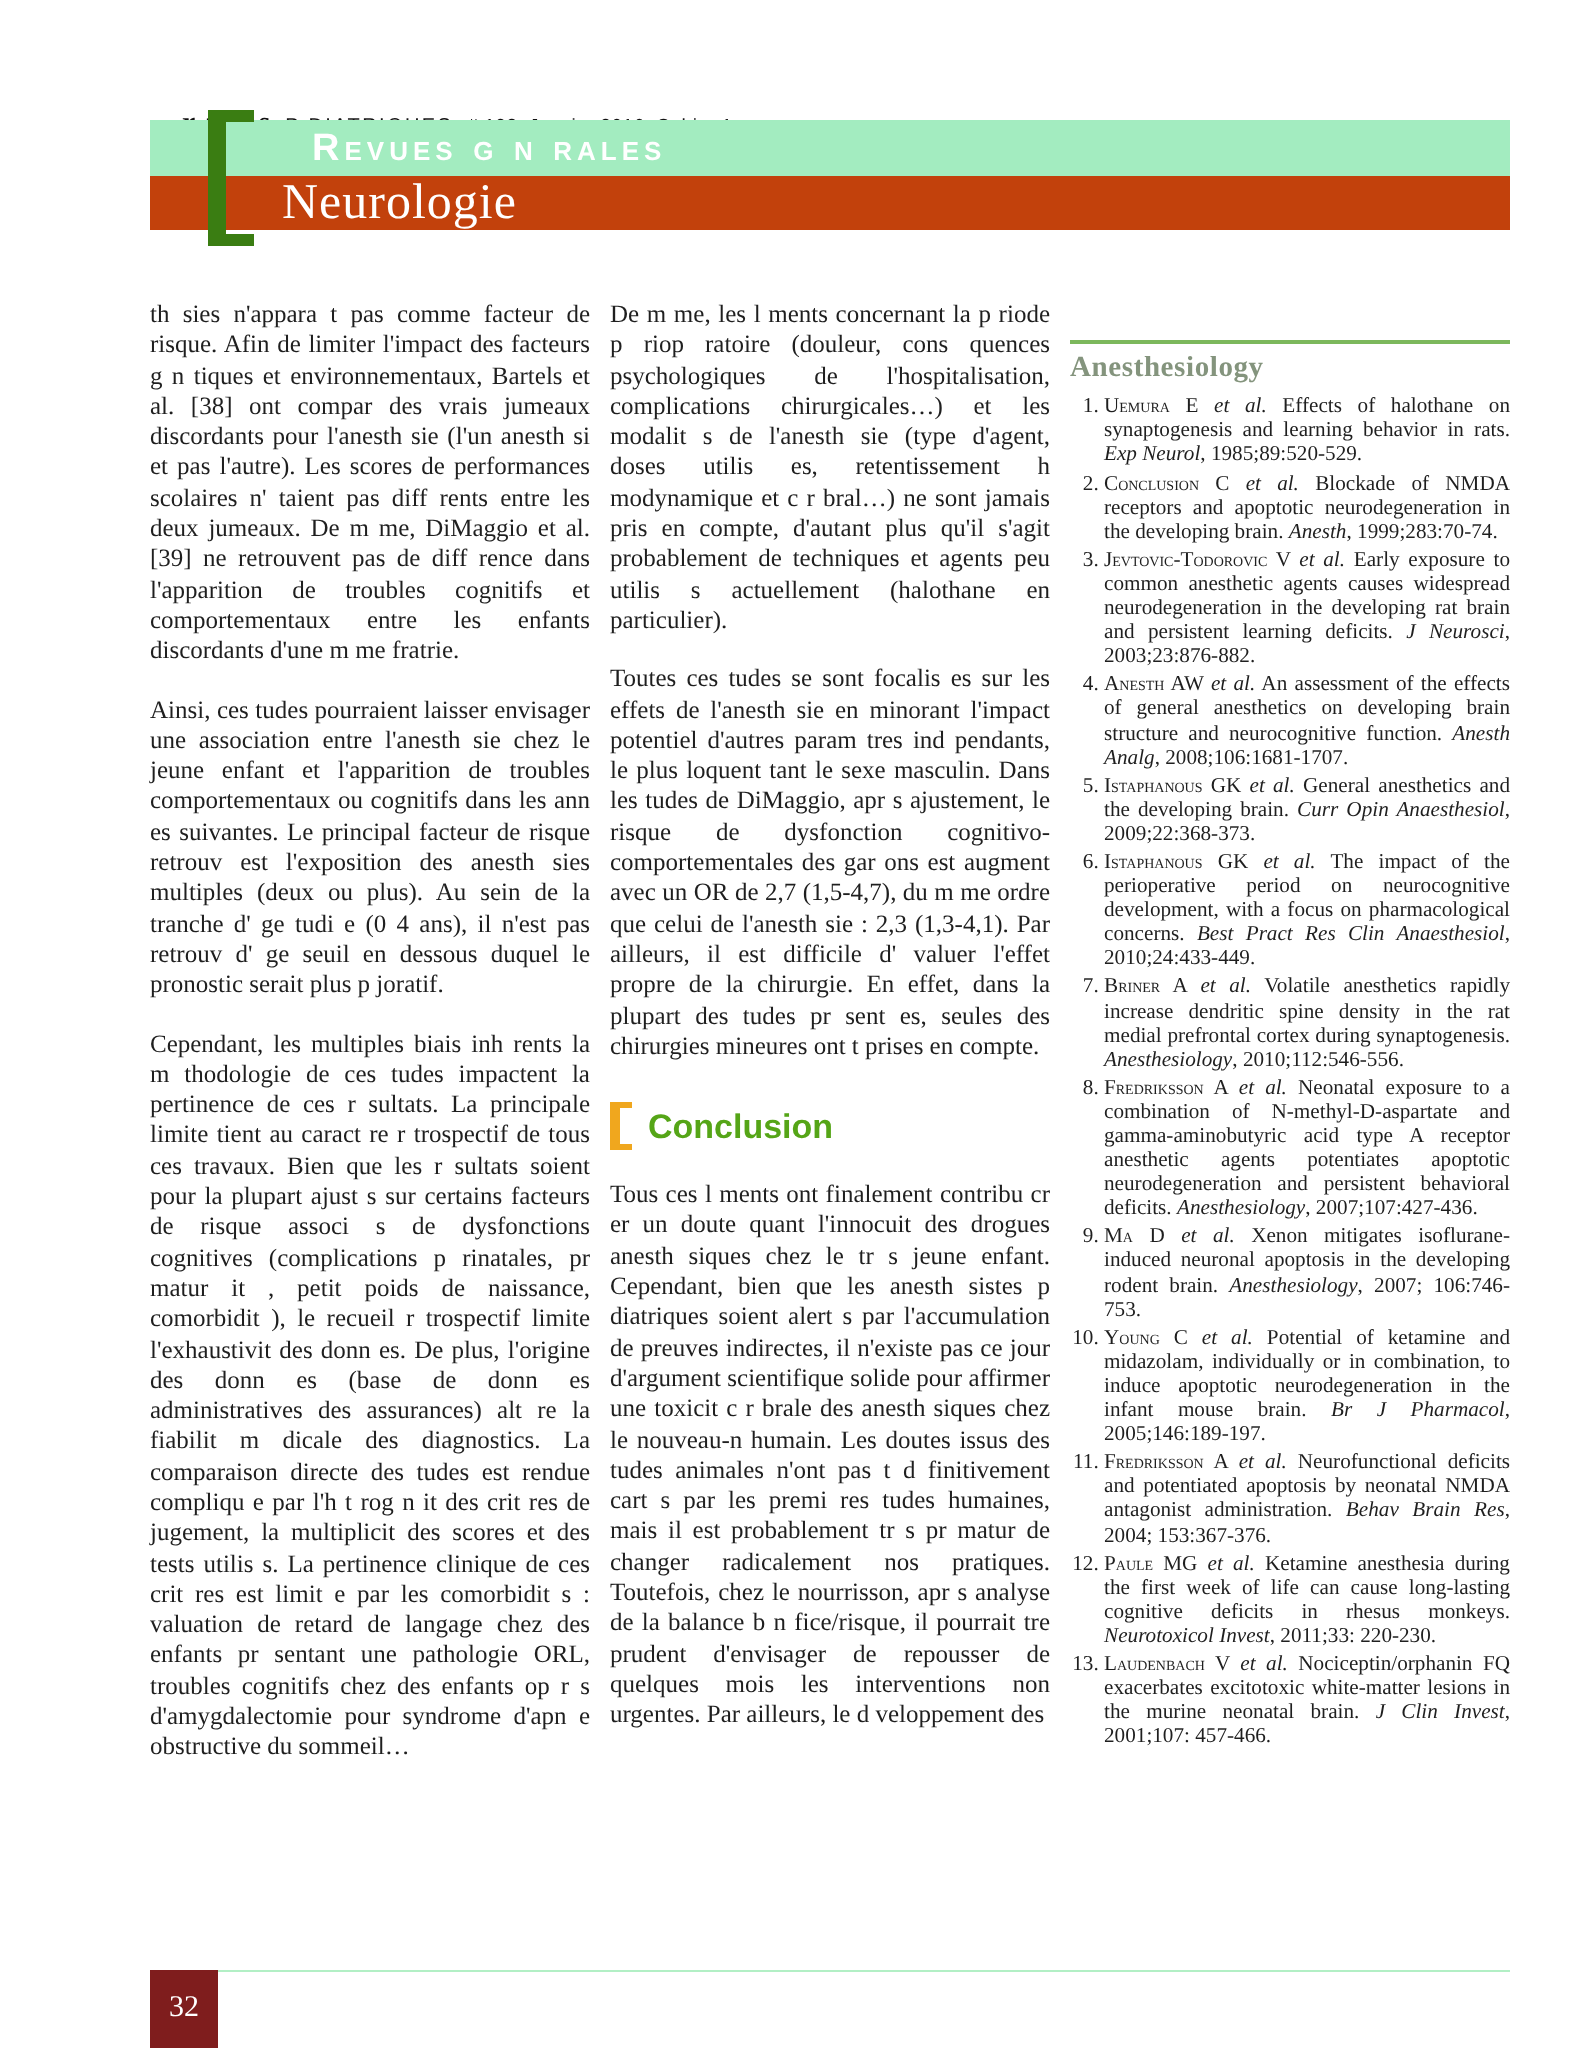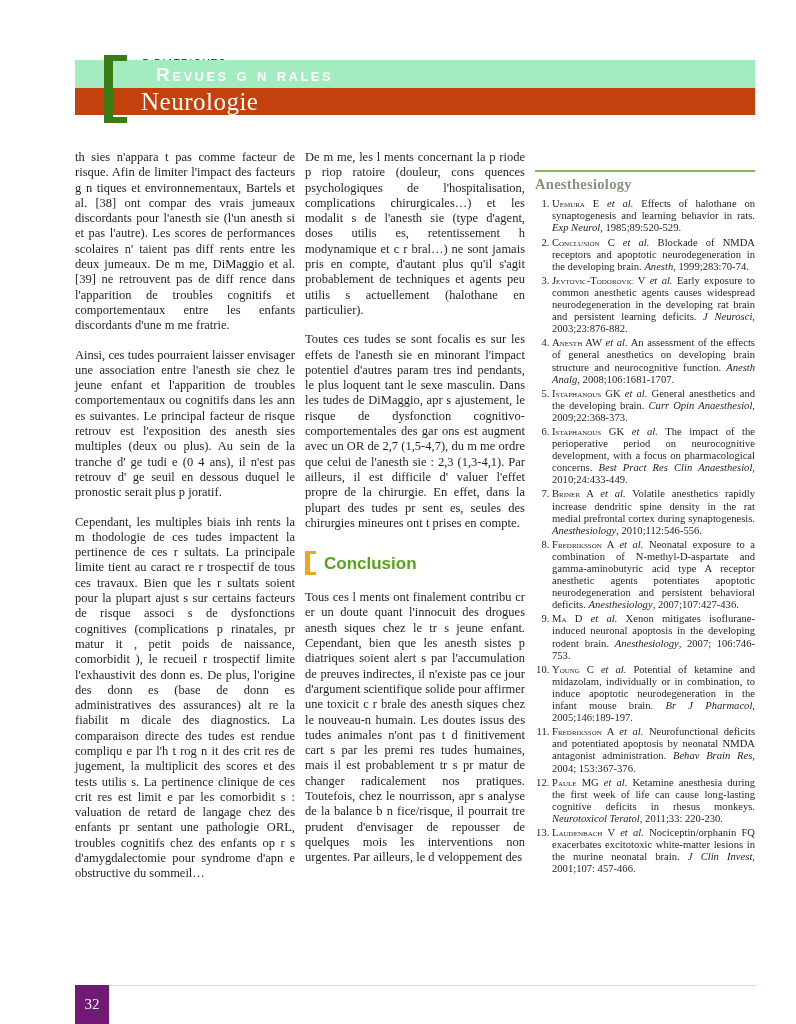--- a/index.html
+++ b/index.html
@@ -95,24 +95,24 @@
             <li><span class="sc">Conclusion</span> C <i>et al.</i> Blockade of NMDA receptors and apoptotic neurodegeneration in the developing brain. <i>Anesth</i>, 1999;283:70-74.</li>
             <li><span class="sc">Jevtovic-Todorovic</span> V <i>et al.</i> Early exposure to common anesthetic agents causes widespread neurodegeneration in the developing rat brain and persistent learning deficits. <i>J Neurosci</i>, 2003;23:876-882.</li>
             <li><span class="sc">Anesth</span> AW <i>et al.</i> An assessment of the effects of general anesthetics on developing brain structure and neurocognitive function. <i>Anesth Analg</i>, 2008;106:1681-1707.</li>
             <li><span class="sc">Istaphanous</span> GK <i>et al.</i> General anesthetics and the developing brain. <i>Curr Opin Anaesthesiol</i>, 2009;22:368-373.</li>
             <li><span class="sc">Istaphanous</span> GK <i>et al.</i> The impact of the perioperative period on neurocognitive development, with a focus on pharmacological concerns. <i>Best Pract Res Clin Anaesthesiol</i>, 2010;24:433-449.</li>
             <li><span class="sc">Briner</span> A <i>et al.</i> Volatile anesthetics rapidly increase dendritic spine density in the rat medial prefrontal cortex during synaptogenesis. <i>Anesthesiology</i>, 2010;112:546-556.</li>
             <li><span class="sc">Fredriksson</span> A <i>et al.</i> Neonatal exposure to a combination of N-methyl-D-aspartate and gamma-aminobutyric acid type A receptor anesthetic agents potentiates apoptotic neurodegeneration and persistent behavioral deficits. <i>Anesthesiology</i>, 2007;107:427-436.</li>
             <li><span class="sc">Ma</span> D <i>et al.</i> Xenon mitigates isoflurane-induced neuronal apoptosis in the developing rodent brain. <i>Anesthesiology</i>, 2007; 106:746-753.</li>
             <li><span class="sc">Young</span> C <i>et al.</i> Potential of ketamine and midazolam, individually or in combination, to induce apoptotic neurodegeneration in the infant mouse brain. <i>Br J Pharmacol</i>, 2005;146:189-197.</li>
             <li><span class="sc">Fredriksson</span> A <i>et al.</i> Neurofunctional deficits and potentiated apoptosis by neonatal NMDA antagonist administration. <i>Behav Brain Res</i>, 2004; 153:367-376.</li>
-            <li><span class="sc">Paule</span> MG <i>et al.</i> Ketamine anesthesia during the first week of life can cause long-lasting cognitive deficits in rhesus monkeys. <i>Neurotoxicol Teratol</i>, 2011;33: 220-230.</li>
+            <li><span class="sc">Paule</span> MG <i>et al.</i> Ketamine anesthesia during the first week of life can cause long-lasting cognitive deficits in rhesus monkeys. <i>Neurotoxicol Invest</i>, 2011;33: 220-230.</li>
             <li><span class="sc">Laudenbach</span> V <i>et al.</i> Nociceptin/orphanin FQ exacerbates excitotoxic white-matter lesions in the murine neonatal brain. <i>J Clin Invest</i>, 2001;107: 457-466.</li>
           </ol>
       </section>
     </div>
 
   </main>
 
   <div class="footer-line" style="background: rgb(178, 239, 197);"></div>
-  <div class="page-num" style="background: #701a75;">32</div>
+  <div class="page-num" style="background: #7f1d1d;">32</div>
 
 </div>
 
 </body></html>

